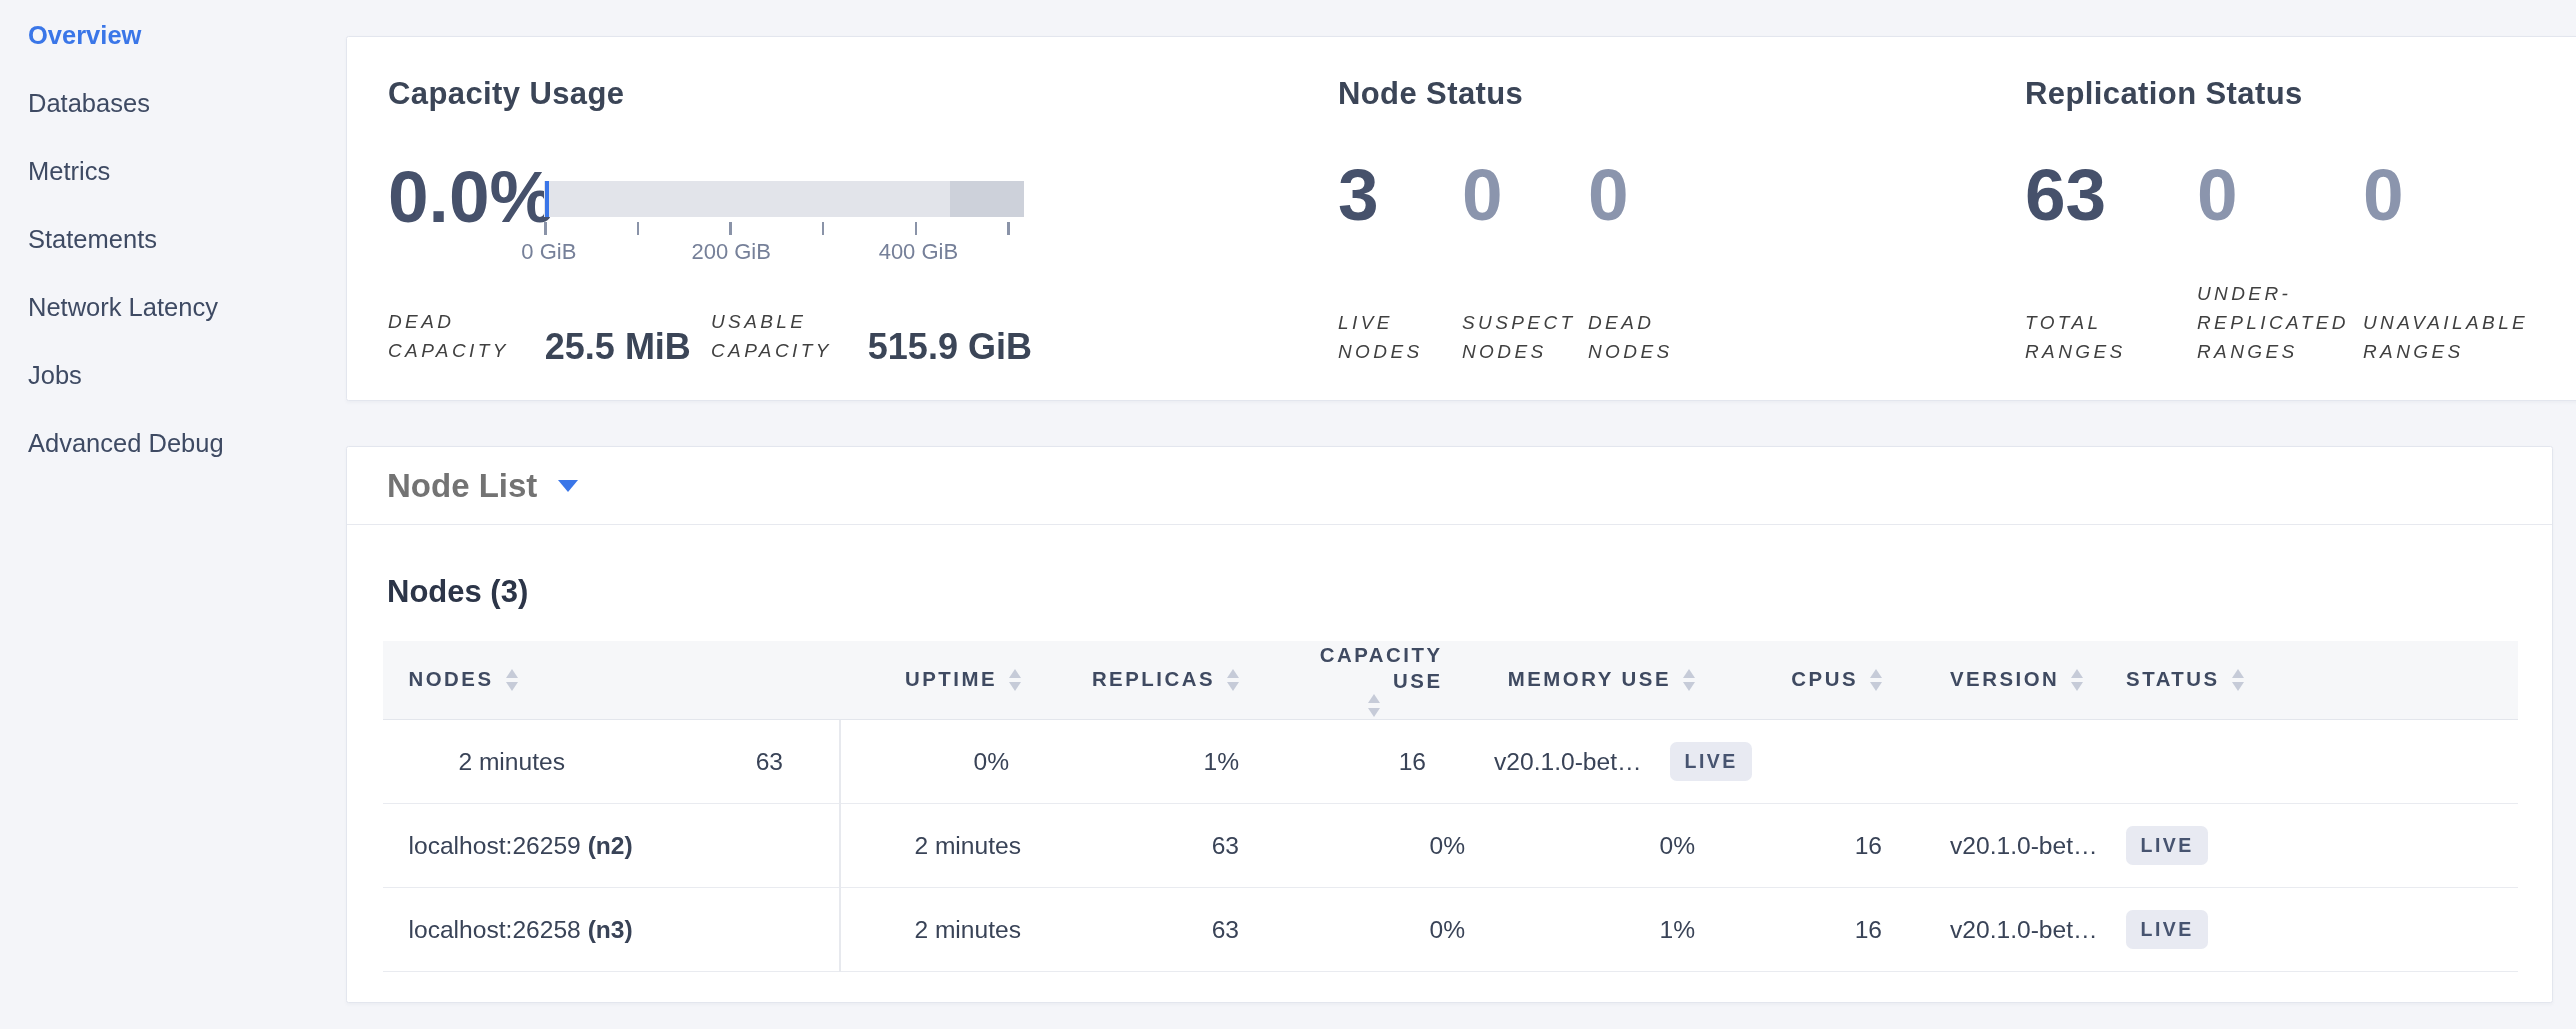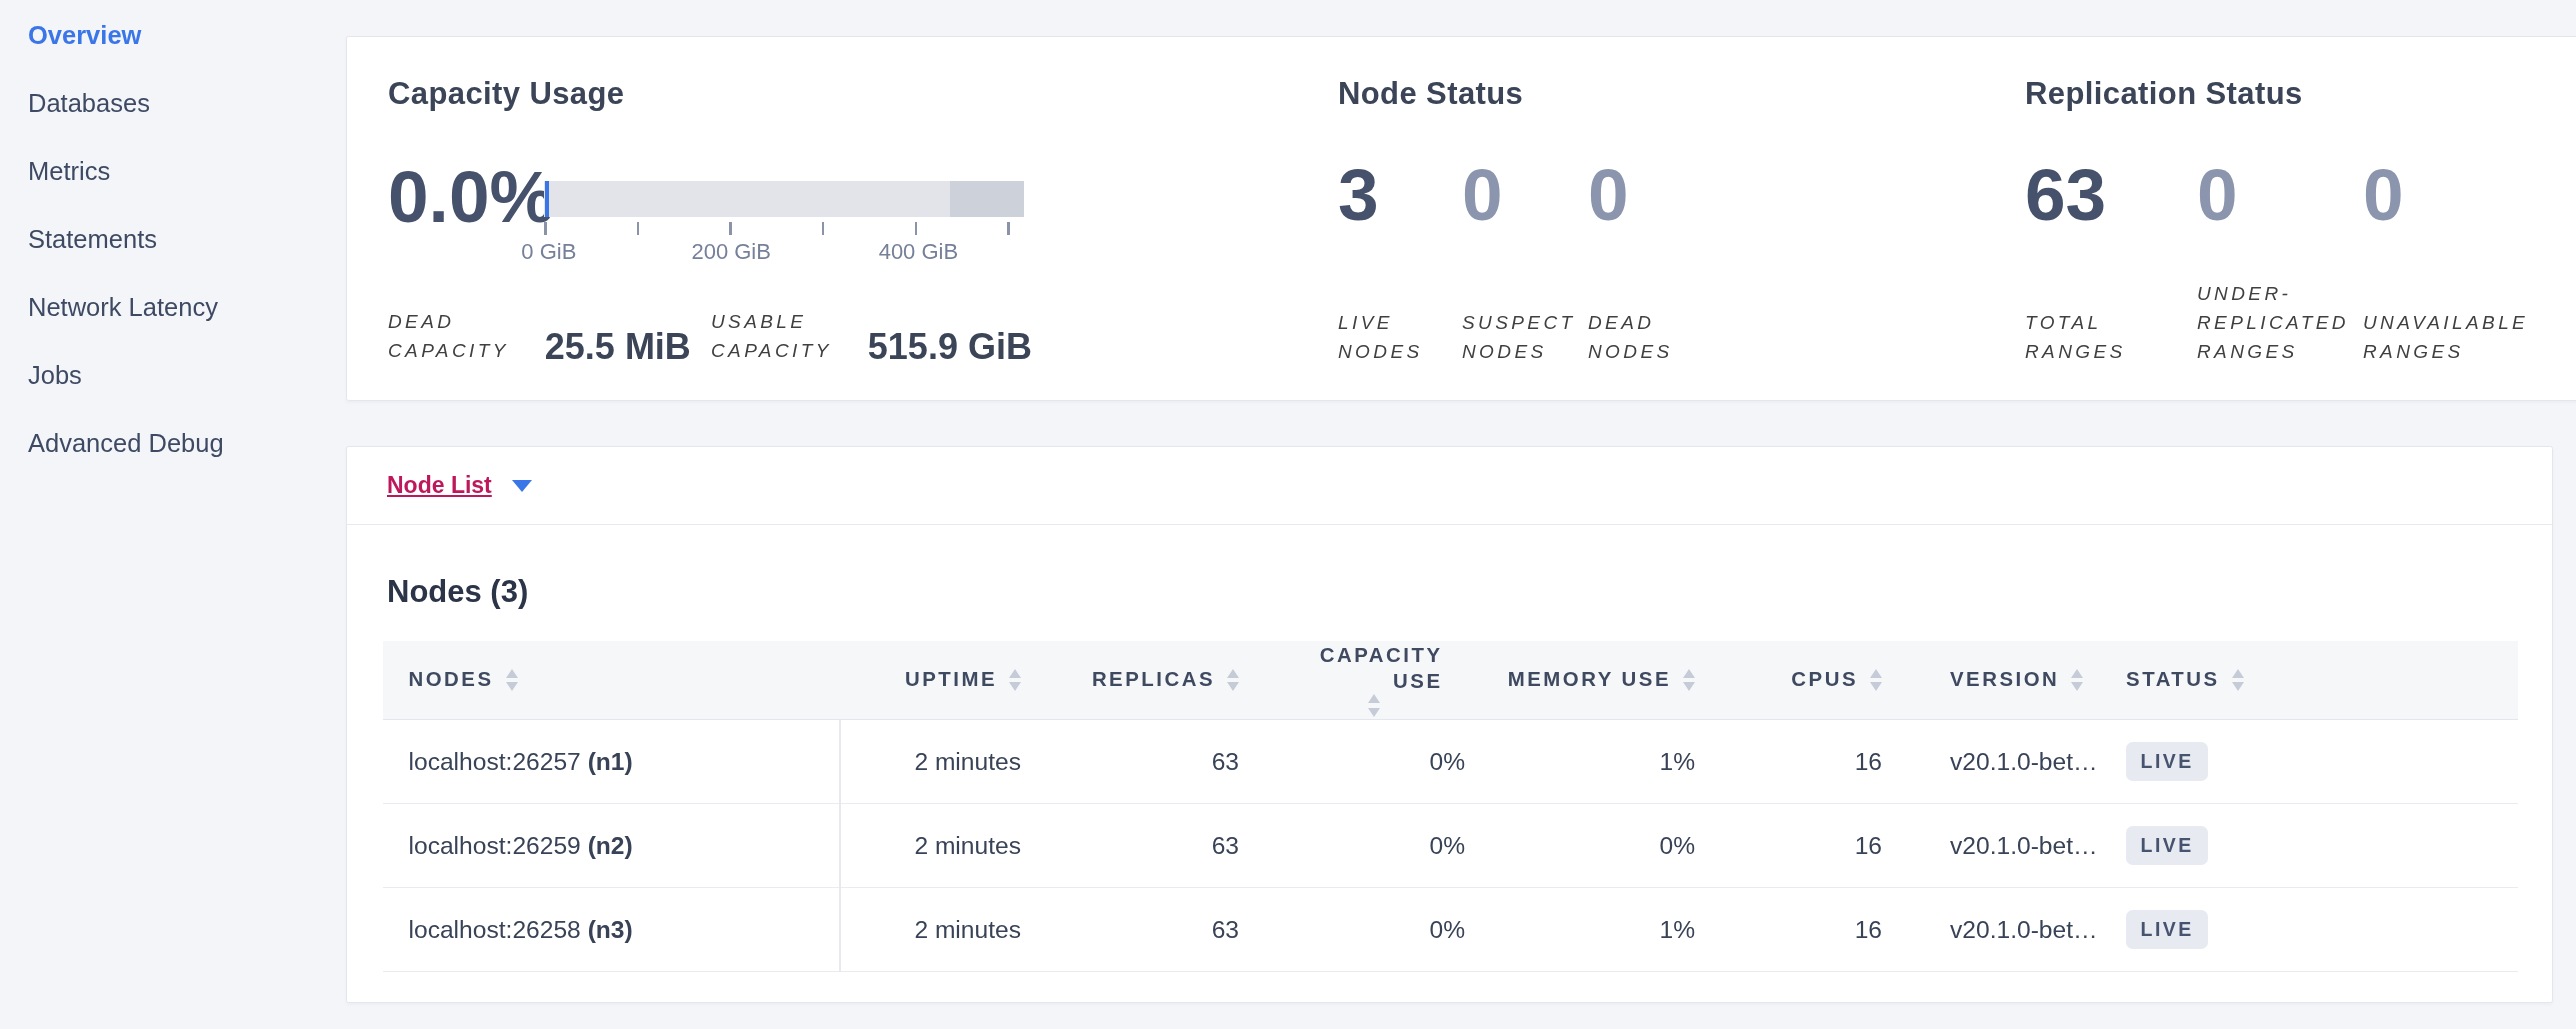--- a/index.html
+++ b/index.html
@@ -67,21 +67,21 @@
   .stat-col .label-block {
     margin-top:44px; height:87px;
     display:flex; flex-direction:column; justify-content:flex-end;
   }
 
   
   .nodelist-bar {
     height:78px; display:flex; align-items:center;
     padding-left:40px; border-bottom:1.7px solid #e7e9ef;
   }
-  .nodelist-label { color:#be185d; font-size:23px; font-weight:600; cursor:pointer;text-decoration:underline; }
+  .nodelist-label { color:#737373; font-size:33px; font-weight:600; cursor:pointer; }
   .caret-down {
     width:0; height:0; margin-left:20.4px; cursor:pointer;
     border-left:10.2px solid transparent; border-right:10.2px solid transparent;
     border-top:12.7px solid #3a76e8;
   }
   .nodes-heading { position:absolute; left:40px; top:127px; font-size:31px; font-weight:600; color:#2c3548; }
 
   .table-wrap { position:absolute; left:36px; top:194px; width:2135px; }
   .thead {
     display:flex; align-items:center; height:79px;
@@ -300,24 +300,20 @@
             <span class="up"></span>
             <span class="down"></span>
           </span>
       </div>
     </div>
 
     <div class="tbody">
       <div class="col-divider"></div>
 
       <div class="tr">
-        <div class="td c1">
-          <span>localhost:26257</span>
-          <span class="addr-name">(n1)</span>
-        </div>
         <div class="td c2 right">2 minutes</div>
         <div class="td c3 right">63</div>
         <div class="td c4 right">0%</div>
         <div class="td c5 right">1%</div>
         <div class="td c6 right">16</div>
         <div class="td c7">v20.1.0-bet…</div>
         <div class="td c8">
           <span class="badge-live">LIVE</span>
         </div>
       </div>

